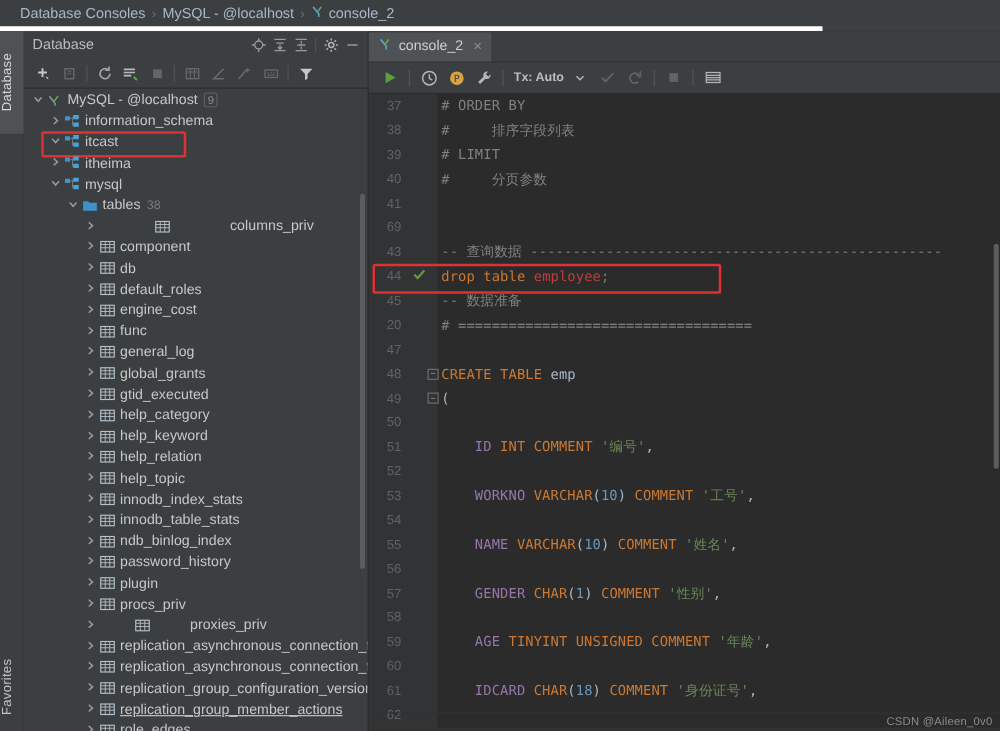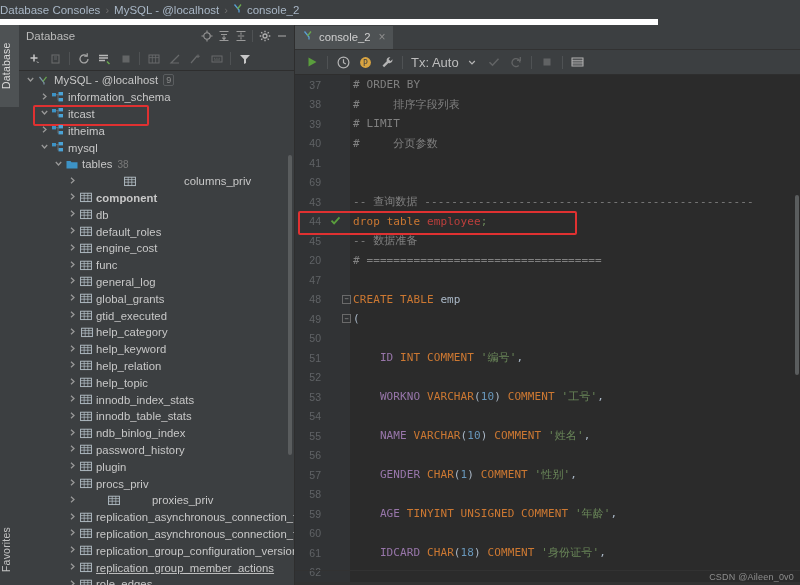--- a/index.html
+++ b/index.html
@@ -10,22 +10,22 @@
     font-size:11px;
     color:#bbbbbb;
     -webkit-font-smoothing:antialiased;
   }
   #app{position:relative;width:800px;height:585px;}
 
   
   .breadcrumb-bar{
     position:absolute;left:0;top:0;width:658px;height:25px;
     background:#3c3f41;display:flex;align-items:center;
-    padding-left:0;box-sizing:border-box;
-    border-bottom:6px solid #ffffff;
+    padding-left:16px;box-sizing:border-box;
+    border-bottom:4px solid #ffffff;
   }
   .crumb{color:#a9b7c6;font-size:11.5px;white-space:nowrap;}
   .crumb-sep{color:#6e6e6e;margin:0 5px;font-size:11px;}
   .crumb-icon{display:inline-block;vertical-align:-2px;margin-right:3px;}
 
   
   .vstrip{
     position:absolute;left:0;top:25px;width:19px;height:560px;
     background:#3c3f41;border-right:1px solid #323232;
   }
@@ -120,21 +120,21 @@
   .etoolbar{
     height:25px;background:#3c3f41;display:flex;align-items:center;
     padding-left:6px;box-sizing:border-box;border-bottom:1px solid #2e2e2e;
   }
   .et-btn{
     width:22px;height:21px;display:flex;align-items:center;justify-content:center;
     color:#a5a5a5;cursor:default;
   }
   .et-btn.dim{opacity:.4;}
   .et-sep{width:1px;height:13px;background:#4f5254;margin:0 4px;}
-  .tx-label{font-size:13px;color:#bdbdbd;margin:0 2px 0 4px;white-space:nowrap;}
+  .tx-label{font-size:10px;color:#bdbdbd;margin:0 2px 0 4px;white-space:nowrap;font-weight:bold;}
 
   
   .codearea{
     position:relative;height:511px;background:#2b2b2b;overflow:hidden;
     font-family:"DejaVu Sans Mono","Liberation Mono",monospace;
     font-size:11px;
   }
   .gutter{
     position:absolute;left:0;top:0;width:55px;height:100%;
     background:#313335;
@@ -385,21 +385,21 @@
         <div class="trow" style="padding-left: 48px; gap: 44px;">
           <span class="arrow"><svg width="9" height="9" viewBox="0 0 9 9">
               <path d="M3 1.8L6 4.5 3 7.2" stroke="#9a9a9a" stroke-width="1.25" fill="none"></path>
             </svg></span>
           <span class="ico"><svg width="12" height="11" viewBox="0 0 12 11">
               <rect x="0.6" y="1.2" width="10.8" height="8.4" stroke="#b8c4cc" stroke-width=".9" fill="none"></rect>
               <path d="M0.6 3.6h10.8M0.6 6.2h10.8M4.2 1.2v8.4M7.8 1.2v8.4" stroke="#b8c4cc" stroke-width=".7"></path>
             </svg></span>
           <span class="tlabel">columns_priv</span>
         </div>
-        <div class="trow" style="padding-left: 48px; font-weight: bold;">
+        <div class="trow" style="padding-left: 48px;">
           <span class="arrow"><svg width="9" height="9" viewBox="0 0 9 9">
               <path d="M3 1.8L6 4.5 3 7.2" stroke="#9a9a9a" stroke-width="1.25" fill="none"></path>
             </svg></span>
           <span class="ico"><svg width="12" height="11" viewBox="0 0 12 11">
               <rect x="0.6" y="1.2" width="10.8" height="8.4" stroke="#b8c4cc" stroke-width=".9" fill="none"></rect>
               <path d="M0.6 3.6h10.8M0.6 6.2h10.8M4.2 1.2v8.4M7.8 1.2v8.4" stroke="#b8c4cc" stroke-width=".7"></path>
             </svg></span>
           <span class="tlabel">component</span>
         </div>
         <div class="trow" style="padding-left: 48px;">
@@ -465,21 +465,21 @@
         <div class="trow" style="padding-left: 48px;">
           <span class="arrow"><svg width="9" height="9" viewBox="0 0 9 9">
               <path d="M3 1.8L6 4.5 3 7.2" stroke="#9a9a9a" stroke-width="1.25" fill="none"></path>
             </svg></span>
           <span class="ico"><svg width="12" height="11" viewBox="0 0 12 11">
               <rect x="0.6" y="1.2" width="10.8" height="8.4" stroke="#b8c4cc" stroke-width=".9" fill="none"></rect>
               <path d="M0.6 3.6h10.8M0.6 6.2h10.8M4.2 1.2v8.4M7.8 1.2v8.4" stroke="#b8c4cc" stroke-width=".7"></path>
             </svg></span>
           <span class="tlabel">gtid_executed</span>
         </div>
-        <div class="trow" style="padding-left: 48px; text-align: right;">
+        <div class="trow" style="padding-left: 48px;">
           <span class="arrow"><svg width="9" height="9" viewBox="0 0 9 9">
               <path d="M3 1.8L6 4.5 3 7.2" stroke="#9a9a9a" stroke-width="1.25" fill="none"></path>
             </svg></span>
           <span class="ico"><svg width="12" height="11" viewBox="0 0 12 11">
               <rect x="0.6" y="1.2" width="10.8" height="8.4" stroke="#b8c4cc" stroke-width=".9" fill="none"></rect>
               <path d="M0.6 3.6h10.8M0.6 6.2h10.8M4.2 1.2v8.4M7.8 1.2v8.4" stroke="#b8c4cc" stroke-width=".7"></path>
             </svg></span>
           <span class="tlabel">help_category</span>
         </div>
         <div class="trow" style="padding-left: 48px;">

